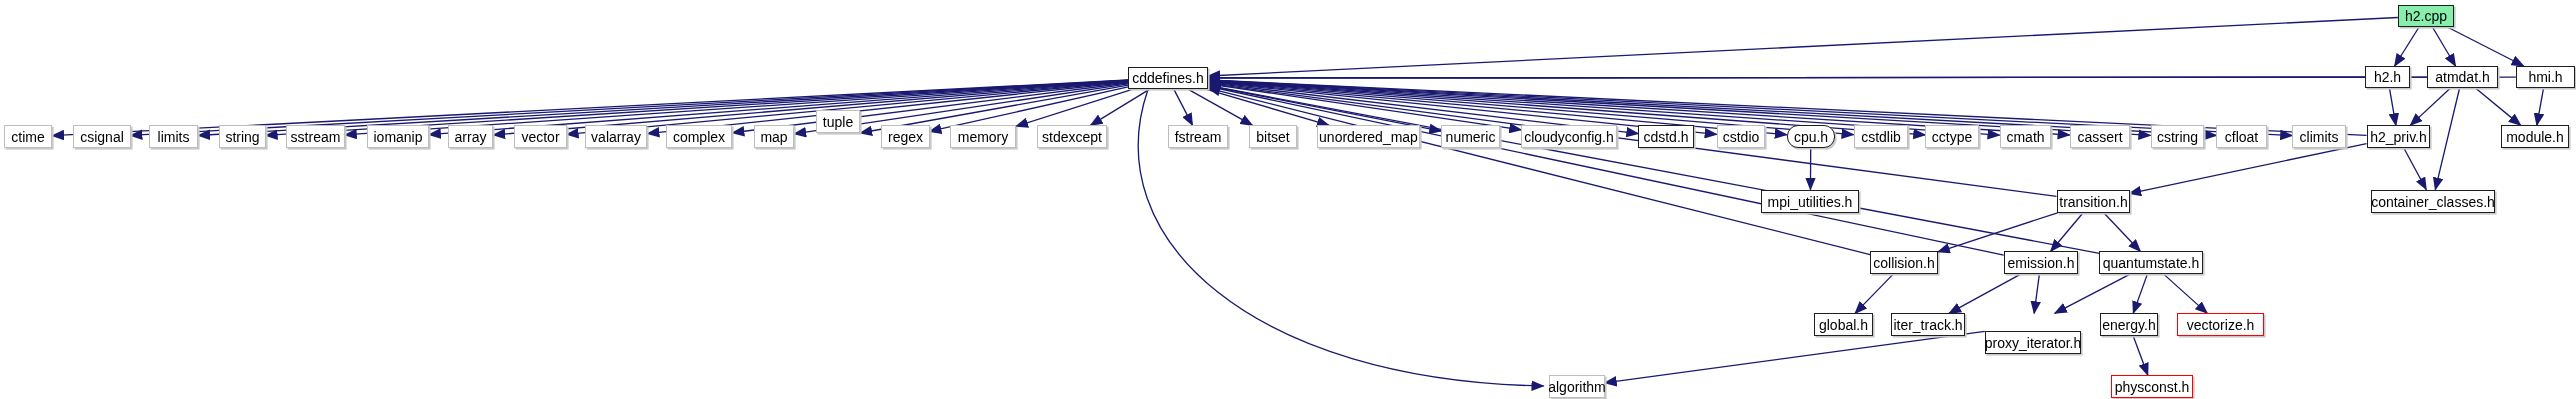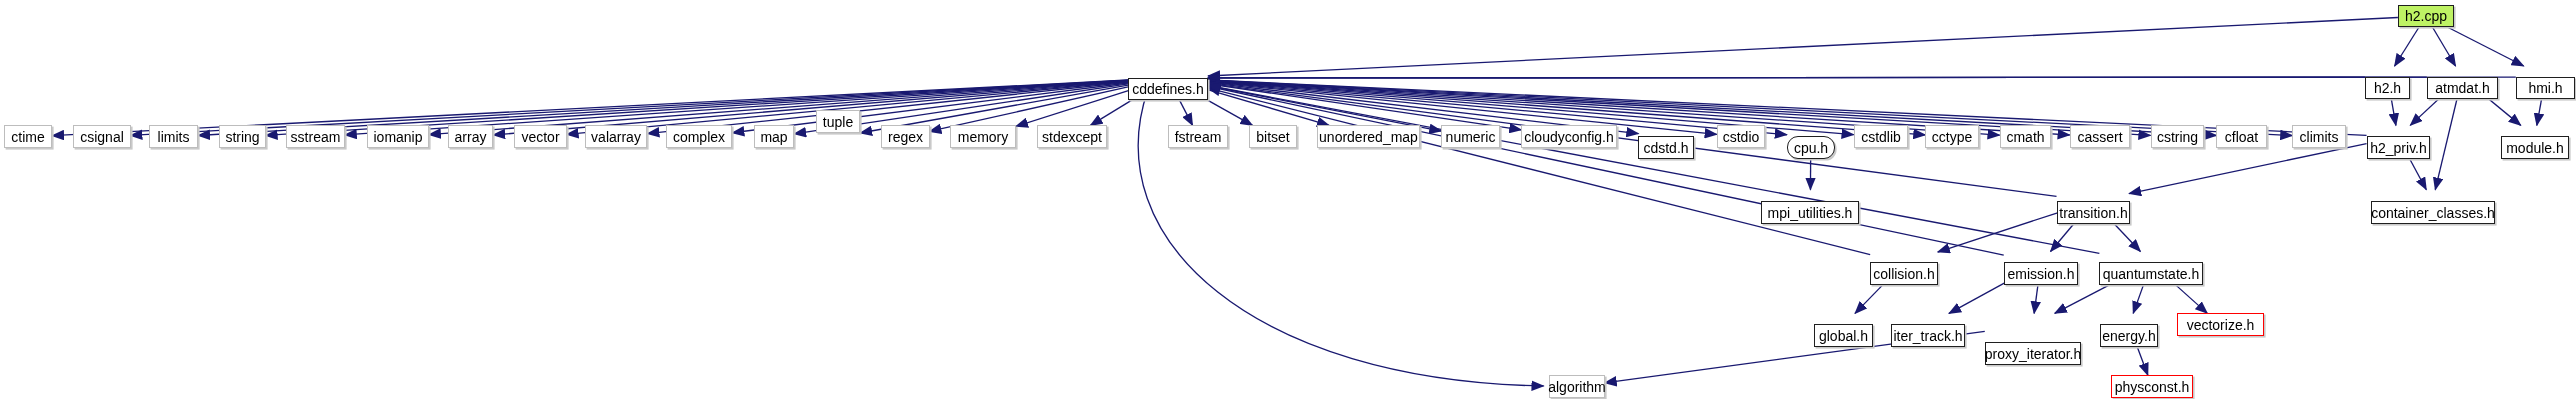--- a/index.html
+++ b/index.html
@@ -3,23 +3,23 @@
 <meta charset="utf-8">
 <style>
   html,body{margin:0;padding:0;background:#ffffff;}
   #canvas{position:relative;width:2576px;height:400px;background:#ffffff;overflow:hidden;
           font-family:"Liberation Sans", sans-serif;}
   #edges{position:absolute;left:0;top:0;width:2576px;height:400px;}
   .node{position:absolute;display:flex;align-items:center;justify-content:center;
         background:#ffffff;color:#000;font-size:14px;white-space:nowrap;
         box-shadow:1.6px 1.6px 0 #c9c9c9;box-sizing:border-box;z-index:2;}
   .node.plain{border:1.6px solid #bdbdbd;}
-  .node.linked{border:1.6px solid #1f1f1f;cursor:pointer;margin-top:11px;}
+  .node.linked{border:1.6px solid #1f1f1f;cursor:pointer;}
   .node.alert{border:1.6px solid #ff0000;cursor:pointer;}
-  .node.main{border:1.6px solid #1f1f1f;background:#bef264;}
+  .node.main{border:1.6px solid #1f1f1f;background:#86efac;}
 </style>
 </head>
 <body>
 
 <div id="canvas">
   <svg id="edges" width="2576" height="400" viewBox="0 0 3124 485" xmlns="http://www.w3.org/2000/svg">
     <defs>
       <marker id="arrow" markerWidth="10" markerHeight="8" refX="9.2" refY="4" orient="auto" markerUnits="strokeWidth">
         <path d="M0,0 L10,4 L0,8 z" fill="#191970"></path>
       </marker>

